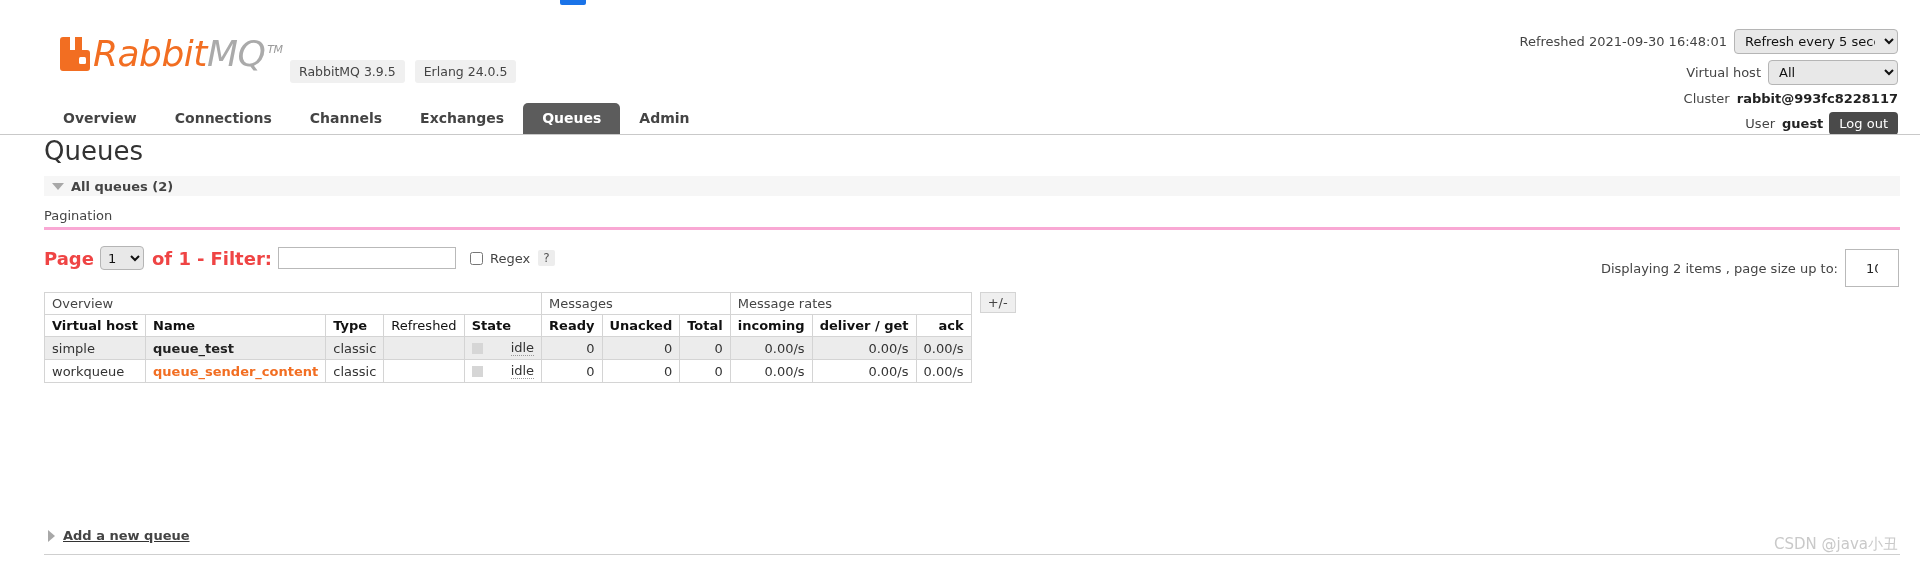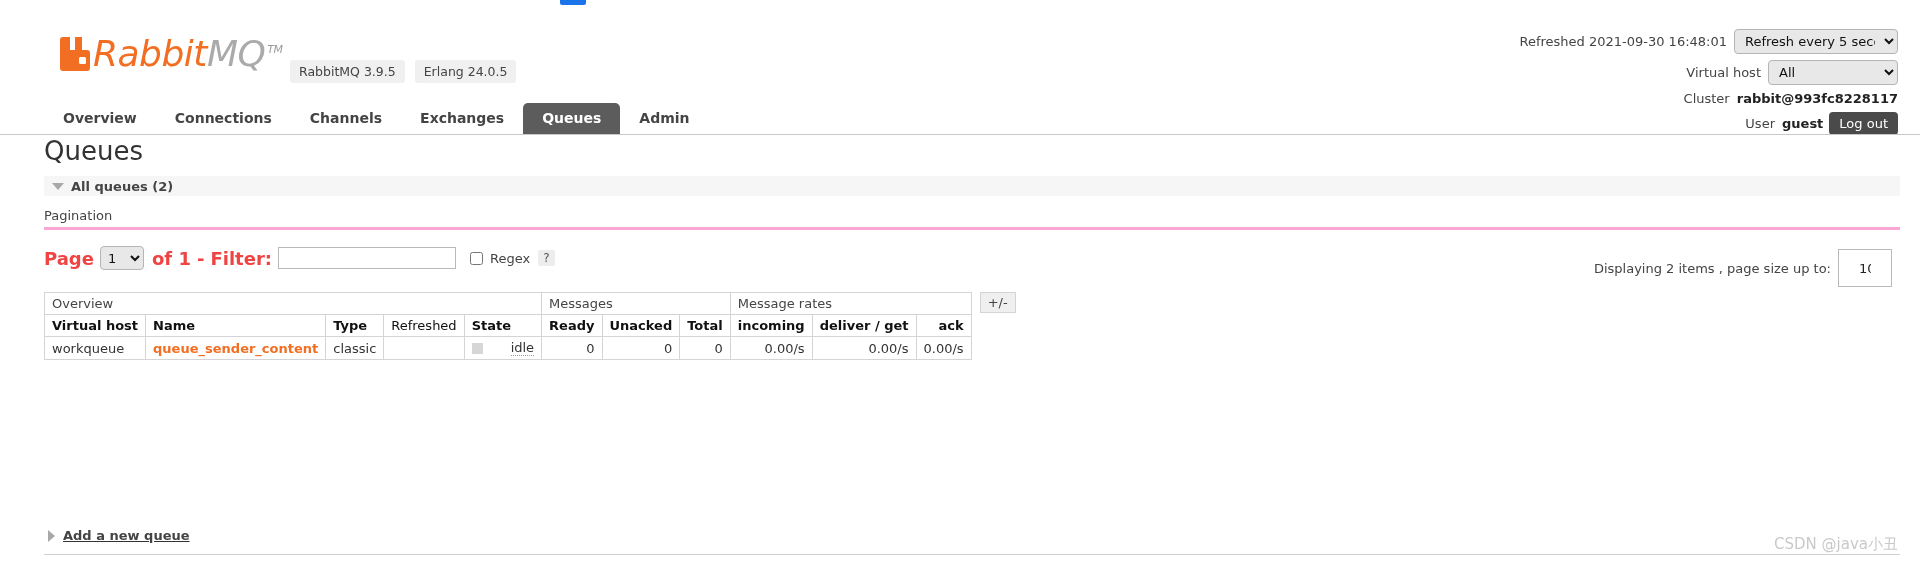--- a/index.html
+++ b/index.html
@@ -127,21 +127,21 @@
   }
   .regex-box { display: flex; align-items: center; margin-left: 14px; }
   input.regex-check { width: 13px; height: 13px; margin: 0 7px 0 0; cursor: pointer; }
   .regex-label { font-size: 13px; color: #444; margin-right: 8px; }
   .help-q {
     display: inline-block; background: #ededed; color: #555;
     font-size: 12px; padding: 1px 5px; border-radius: 2px; cursor: pointer;
   }
 
   .ctrl-right {
-    position: absolute; right: 8px; top: 3px;
+    position: absolute; right: 1px; top: 3px;
     display: flex; align-items: center; font-size: 13px; color: #444;
   }
   input.pagesize-input {
     font-family: "DejaVu Sans", "Liberation Sans", sans-serif;
     font-size: 13px; width: 54px; height: 38px; margin-left: 7px;
     border: 1px solid #b9b9b9; background: #fff; text-align: right;
     padding: 1px 20px; color: #222;
   }
 
   
@@ -305,20 +305,38 @@
             <th class="sortable">State</th>
             <th class="sortable num">Ready</th>
             <th class="sortable num">Unacked</th>
             <th class="sortable num">Total</th>
             <th class="sortable num">incoming</th>
             <th class="sortable num">deliver / get</th>
             <th class="sortable num">ack</th>
           </tr>
         </thead>
         <tbody>
+          <tr class="alt">
+            <td>simple</td>
+            <td><span class="qname-link visited">queue_test</span></td>
+            <td>classic</td>
+            <td></td>
+            <td>
+              <span class="state-cell">
+                <span class="state-swatch"></span>
+                <span class="state-text">idle</span>
+              </span>
+            </td>
+            <td class="num">0</td>
+            <td class="num">0</td>
+            <td class="num">0</td>
+            <td class="num">0.00/s</td>
+            <td class="num">0.00/s</td>
+            <td class="num">0.00/s</td>
+          </tr>
           <tr>
             <td>workqueue</td>
             <td><span class="qname-link">queue_sender_content</span></td>
             <td>classic</td>
             <td></td>
             <td>
               <span class="state-cell">
                 <span class="state-swatch"></span>
                 <span class="state-text">idle</span>
               </span>

